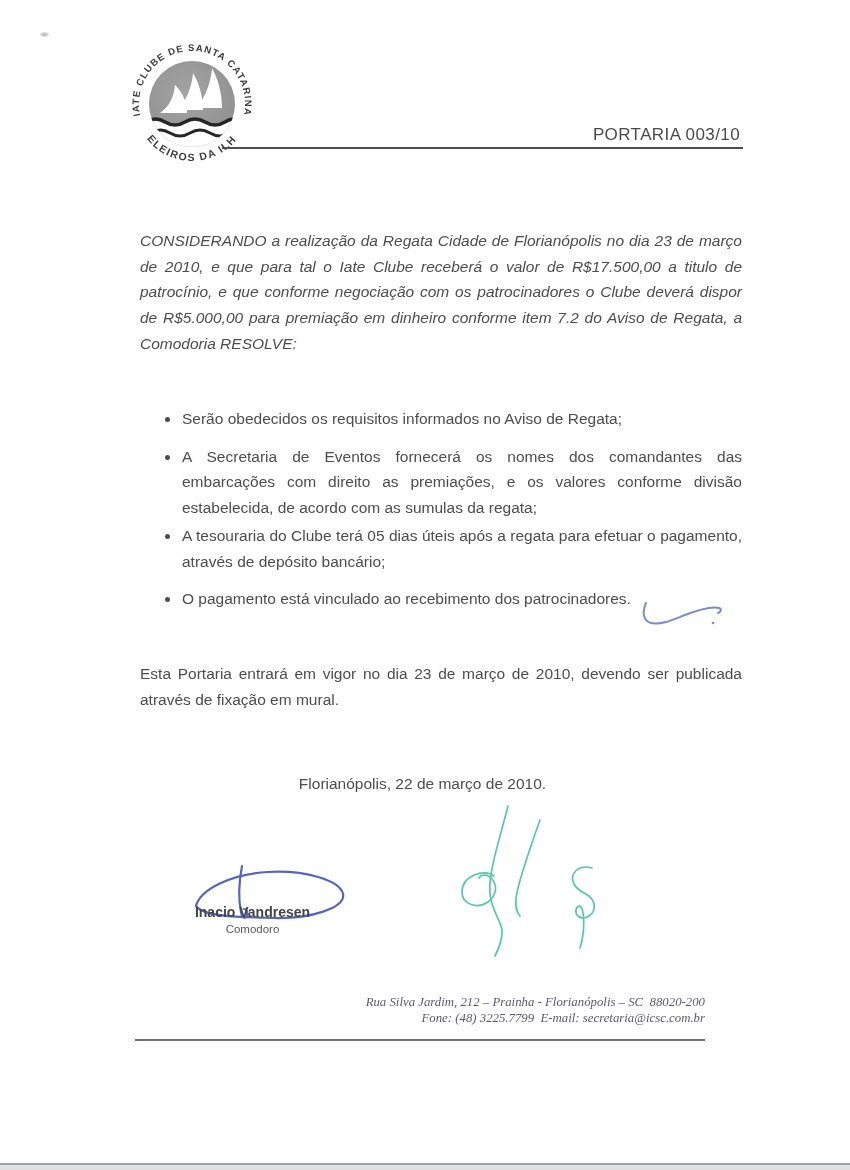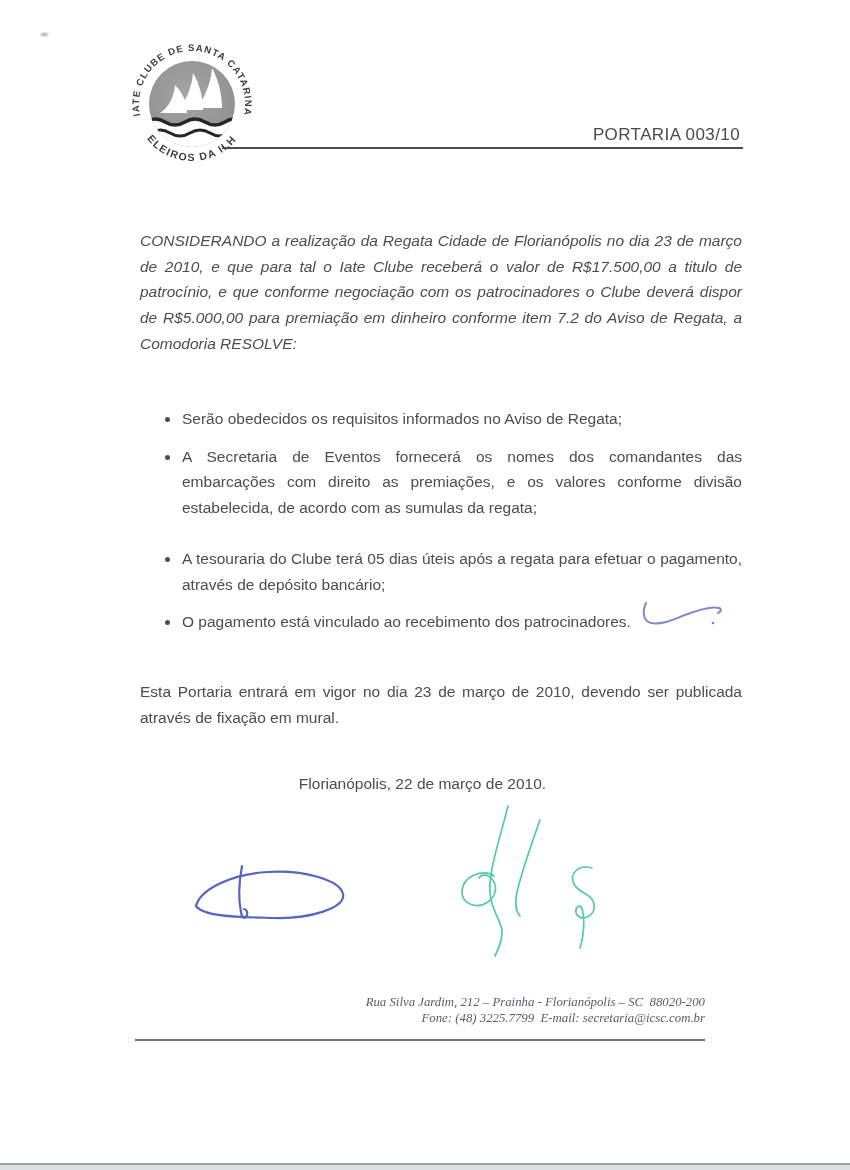--- a/index.html
+++ b/index.html
@@ -25,22 +25,22 @@
   }
   .header-rule{
     position:absolute;left:222px;top:147px;width:521px;height:2px;background:#4e4e4e;
   }
   .bodycol{position:absolute;left:140px;width:602px;font-size:15.5px;line-height:25.7px;color:#4d4d4d;}
   .just{text-align:justify;}
   .para1{top:228px;font-style:italic;}
   .bullets{top:406px;}
   .bullets ul{margin:0;padding:0 0 0 41px;list-style:disc outside;}
   .bullets li{margin:0 0 12px 0;text-align:justify;padding-left:1px;}
-  .bullets li.wide{margin-bottom:25px;}
-  .para2{top:661px;margin-top:18px;}
+  .bullets li.wide{margin-bottom:2px;}
+  .para2{top:661px;}
   .dateline{position:absolute;left:140px;top:775px;width:565px;text-align:center;font-size:15.5px;color:#4d4d4d;}
   .sig-svg{position:absolute;}
   .sig-block{position:absolute;text-align:center;}
   .sig-name{font-size:14px;font-weight:bold;color:#454545;}
   .sig-title{font-size:11.5px;color:#5a5a5a;margin-top:3px;}
   .footer-rule{position:absolute;left:135px;top:1039px;width:570px;height:2px;background:#73737a;}
   .footer-text{
     position:absolute;left:300px;top:994px;width:405px;text-align:right;
     font-family:"Liberation Serif",serif;font-style:italic;
     font-size:12.8px;line-height:16px;color:#5a5a6b;
@@ -106,20 +106,24 @@
   </svg>
 
   <div class="bodycol just para2">Esta Portaria entrará em vigor no dia 23 de março de 2010, devendo ser publicada através de fixação em mural.</div>
 
   <div class="dateline">Florianópolis, 22 de março de 2010.</div>
 
   <svg class="sig-svg" style="left:190px;top:862px" width="160" height="64" viewBox="0 0 160 64" aria-hidden="true">
     <path d="M 6,44 C 10,28 40,12 78,10 C 115,8 150,18 153,32 C 156,46 120,57 84,56 C 50,55 14,55 6,44 Z" fill="none" stroke="#5565c2" stroke-width="2.2" stroke-linecap="round"></path>
     <path d="M 52,4 C 49,20 48,36 51,50 C 52,56 55,58 57,53 C 58,50 56,47 54,47" fill="none" stroke="#5565c2" stroke-width="2.2" stroke-linecap="round"></path>
   </svg>
+  <div class="sig-block" style="left:175px;top:904px;width:155px">
+    <div class="sig-name">Inacio Vandresen</div>
+    <div class="sig-title">Comodoro</div>
+  </div>
 
   <svg class="sig-svg" style="left:450px;top:798px" width="160" height="162" viewBox="0 0 160 162" aria-hidden="true">
     <g fill="none" stroke="#55c8ab" stroke-width="1.7" stroke-linecap="round">
       <path d="M 58,8 C 50,40 38,75 40,95 C 41,112 50,120 52,132 C 53,142 48,152 45,158"></path>
       <path d="M 90,22 C 80,50 68,85 66,100 C 65,110 68,116 70,118"></path>
       <path d="M 44,78 C 34,70 12,78 12,94 C 12,107 28,111 38,104 C 46,98 48,88 42,81 C 38,76 31,76 29,80"></path>
       <path d="M 142,70 C 128,66 119,76 124,86 C 129,96 142,95 144,106 C 146,117 134,123 128,118 C 124,114 126,108 130,108 C 135,112 135,134 130,150"></path>
     </g>
   </svg>
 

